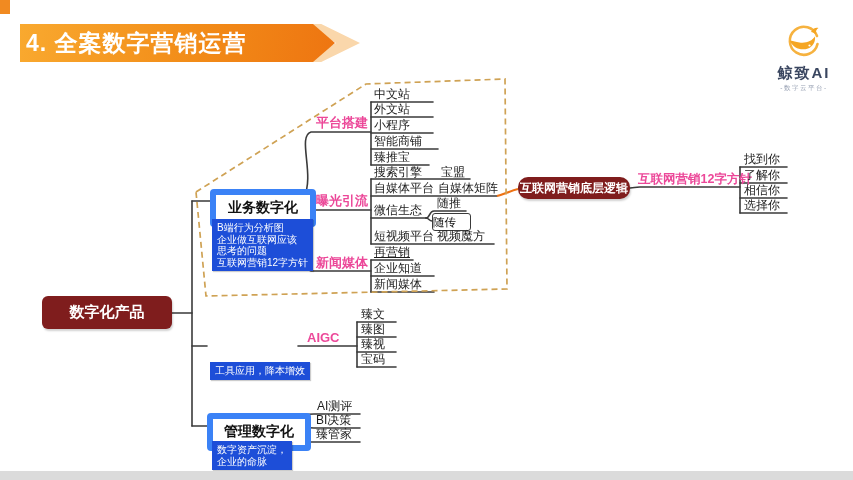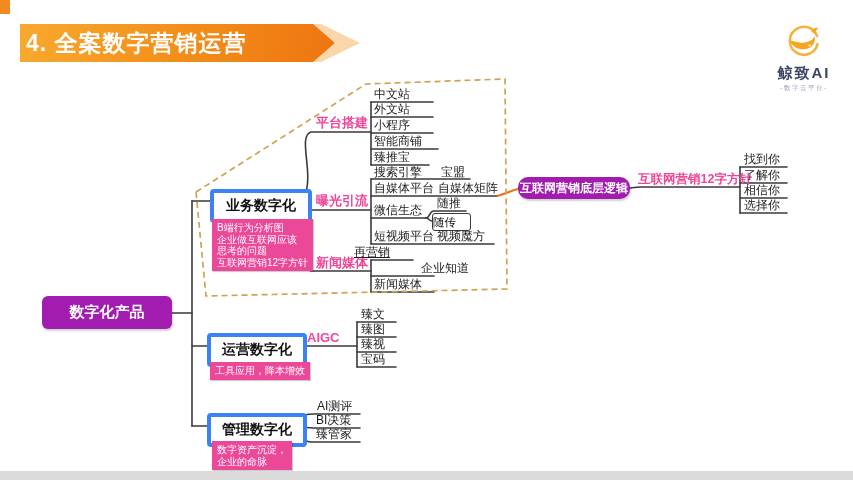--- a/index.html
+++ b/index.html
@@ -14,26 +14,26 @@
       clip-path:polygon(0 0,calc(100% - 22px) 0,100% 50%,calc(100% - 22px) 100%,0 100%);
       display:flex;align-items:center;}
   .banner .t{color:#fff;font-weight:bold;font-size:23px;letter-spacing:1px;padding-left:6px;white-space:nowrap;}
   
   .logo{position:absolute;left:758px;top:22px;width:92px;text-align:center;}
   .logo .nm{font-size:15px;font-weight:bold;color:#3a4660;letter-spacing:2px;margin-top:-2px;}
   .logo .tg{font-size:6.5px;color:#98a1b3;letter-spacing:1.5px;margin-top:1px;}
   
   .nd{position:absolute;font-size:12px;line-height:13px;color:#1c1c1c;white-space:nowrap;}
   .bl{position:absolute;font-size:13px;line-height:14px;font-weight:bold;color:#ec4899;white-space:nowrap;}
-  .bx{position:absolute;background:#fff;border:4px solid #3b82f6;border-radius:4px;
+  .bx{position:absolute;background:#fff;border:6px solid #3b82f6;border-radius:4px;
       display:flex;align-items:center;justify-content:center;
       font-weight:bold;font-size:14px;color:#111;white-space:nowrap;}
-  .obx{position:absolute;background:#a21caf;border-radius:6px;display:flex;align-items:center;justify-content:center;
+  .obx{position:absolute;background:#7f1d1d;border-radius:6px;display:flex;align-items:center;justify-content:center;
       color:#fff;font-weight:bold;box-shadow:1px 2px 2px rgba(0,0,0,.18);}
-  .note{position:absolute;background:#ec4899;color:#fff;font-size:10px;line-height:11.5px;
+  .note{position:absolute;background:#1d4ed8;color:#fff;font-size:10px;line-height:11.5px;
       padding:3px 5px;box-shadow:1px 1px 1px rgba(0,0,0,.2);white-space:nowrap;}
   .sbx{position:absolute;background:#fff;border:1.6px solid #3a3a3a;border-radius:3px;
       display:flex;align-items:center;justify-content:flex-start;font-size:11.5px;color:#111;white-space:nowrap;}
   svg.map{position:absolute;left:0;top:0;}
   .footer{position:absolute;left:0;top:471px;width:853px;height:9px;background:#dbdbdb;}
 </style>
 </head>
 <body>
 
 <div class="stage">
@@ -117,23 +117,20 @@
   <div class="bx" style="left:210px;top:189px;width:94px;height:26px;">
       <span>业务数字化</span>
     </div>
   <div class="note" style="left:212px;top:219px;">
     <div>B端行为分析图</div>
     <div>企业做互联网应该</div>
     <div>思考的问题</div>
     <div>互联网营销12字方针</div>
   </div>
 
-  <div class="bx" style="left:207px;top:333px;width:92px;height:26px;">
-      <span>运营数字化</span>
-    </div>
   <div class="note" style="left:210px;top:362px;">
     <div>工具应用，降本增效</div>
   </div>
 
   <div class="bx" style="left:207px;top:413px;width:92px;height:26px;">
       <span>管理数字化</span>
     </div>
   <div class="note" style="left:212px;top:441px;">
     <div>数字资产沉淀，</div>
     <div>企业的命脉</div>
@@ -154,22 +151,22 @@
   <div class="nd" style="left:374px;top:182px;">自媒体平台</div>
   <div class="nd" style="left:438px;top:182px;">自媒体矩阵</div>
   <div class="nd" style="left:437px;top:197px;">随推</div>
   <div class="nd" style="left:374px;top:204px;">微信生态</div>
   <div class="sbx" style="left:432px;top:213px;width:37px;height:16px;">
       <span>随传</span>
     </div>
   <div class="nd" style="left:374px;top:230px;">短视频平台</div>
   <div class="nd" style="left:437px;top:230px;">视频魔方</div>
 
-  <div class="nd" style="left:354px;top:246px;text-decoration:underline;">再营销</div>
-  <div class="nd" style="left:374px;top:262px;margin-left:47px;">企业知道</div>
+  <div class="nd" style="left:374px;top:246px;text-decoration:underline;">再营销</div>
+  <div class="nd" style="left:374px;top:262px;">企业知道</div>
   <div class="nd" style="left:374px;top:278px;">新闻媒体</div>
 
   <div class="obx" style="left:518px;top:177px;width:112px;height:22px;font-size:12px;border-radius:10px;">
       <span>互联网营销底层逻辑</span>
     </div>
   <div class="bl" style="left:638px;top:172px;font-size:12.5px;">互联网营销12字方针</div>
   <div class="nd" style="left:744px;top:153px;">找到你</div>
   <div class="nd" style="left:744px;top:169px;">了解你</div>
   <div class="nd" style="left:744px;top:184px;text-align:right;">相信你</div>
   <div class="nd" style="left:744px;top:199px;">选择你</div>

